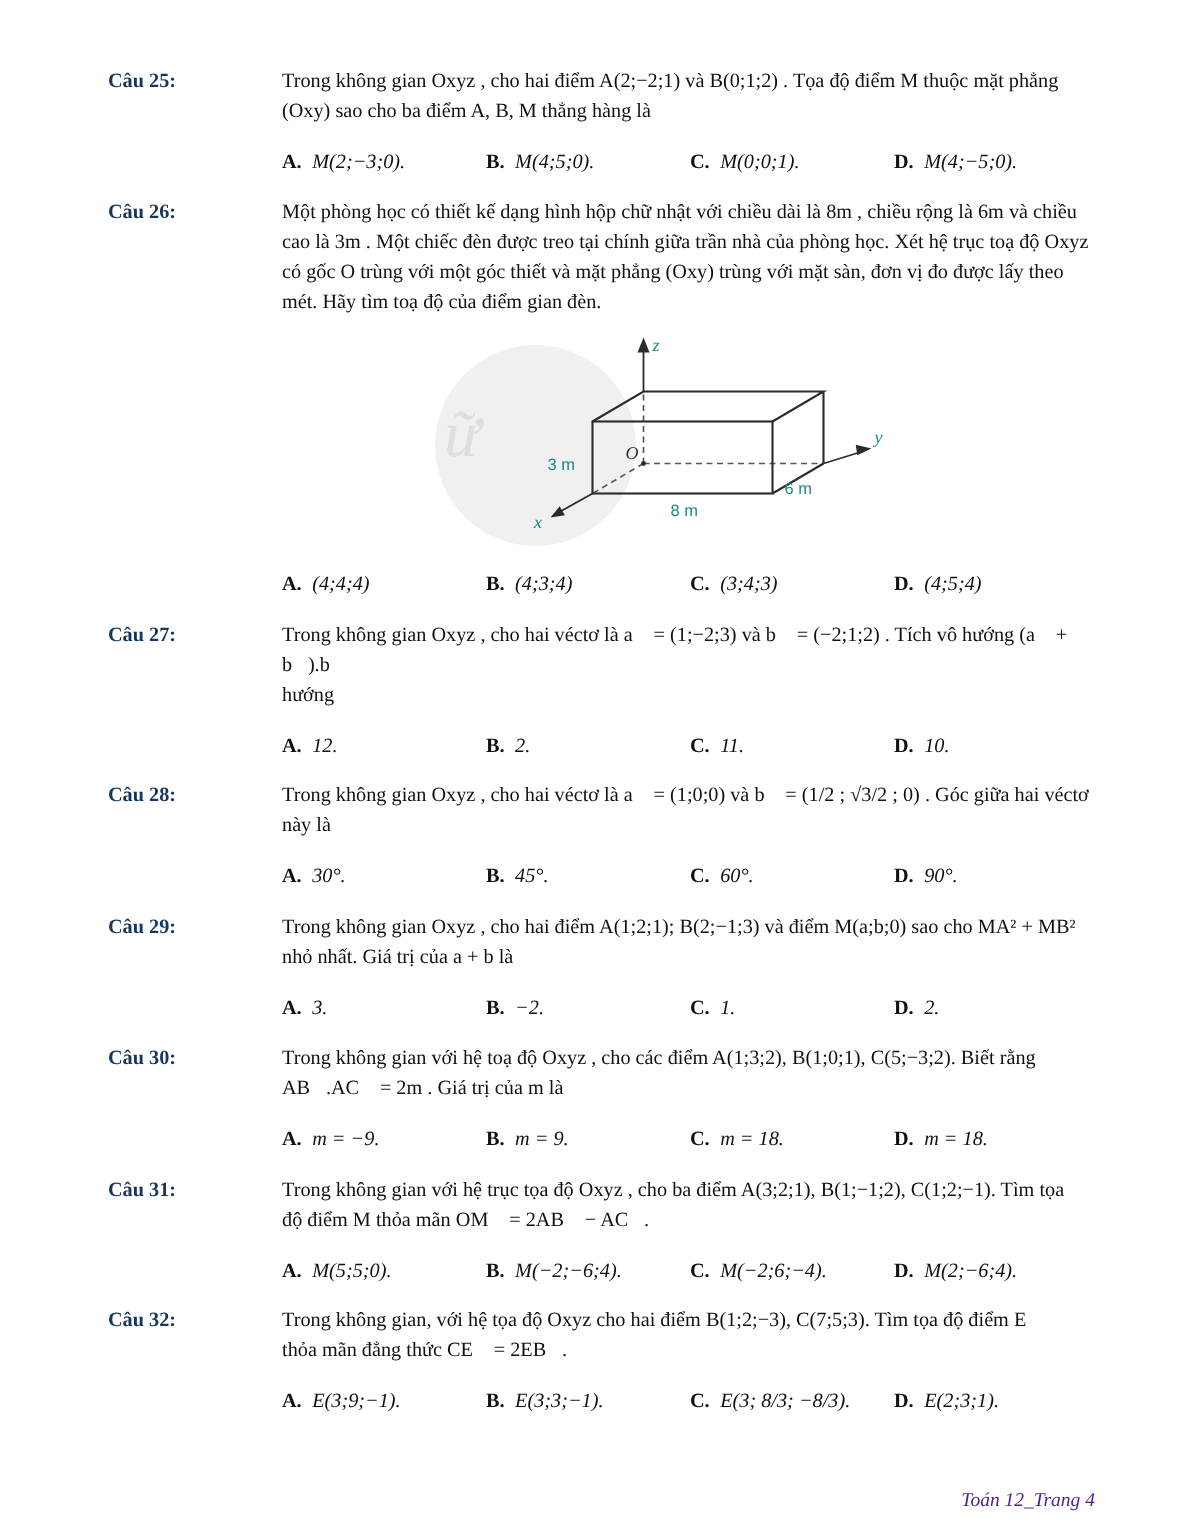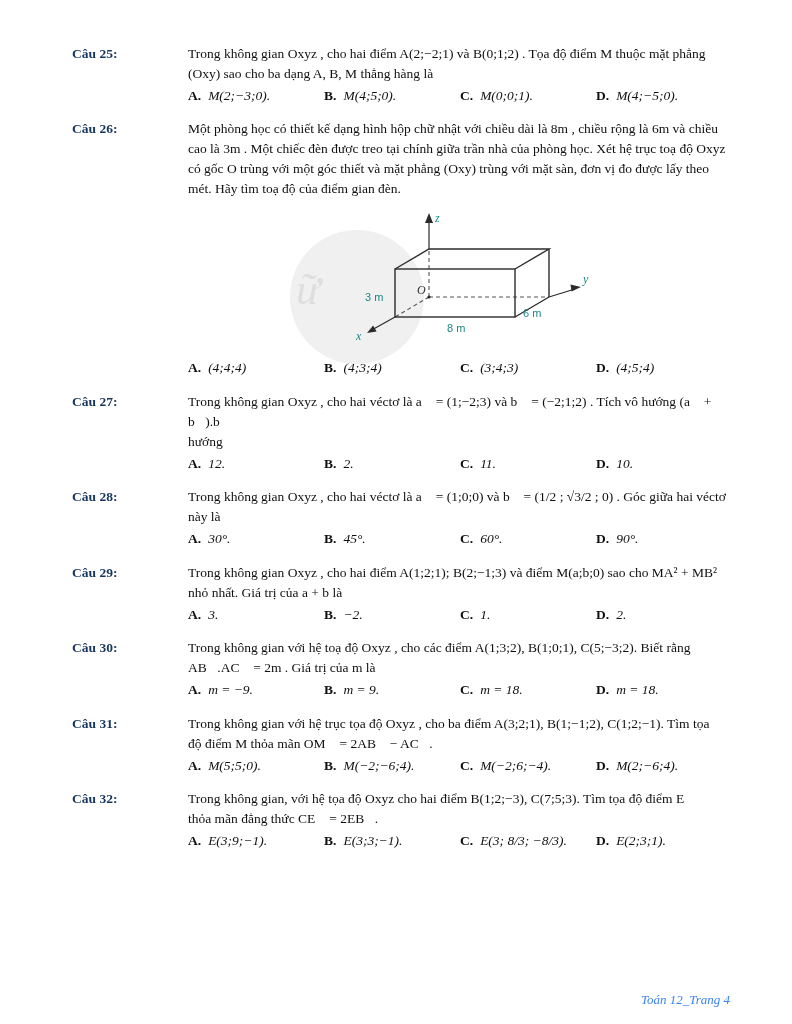--- a/index.html
+++ b/index.html
@@ -39,55 +39,55 @@
     flex: 0 0 68px;
     font-weight: bold;
     color: #17365d;
     line-height: 1.48;
   }
   .q-body { flex: 1; min-width: 0; }
   .q-text p { line-height: 1.48; }
   .options {
     display: grid;
     grid-template-columns: repeat(4, 1fr);
-    margin-top: 2px;
+    margin-top: 14px;
     line-height: 1.52;
   }
   .opt { white-space: nowrap; }
   .opt-letter { font-weight: bold; margin-right: 7px; font-style: normal; }
   .opt-text { font-style: italic; }
   .figure-wrap { display: flex; justify-content: center; margin: 6px 0 5px; }
   .room-figure { display: block; }
   .fig-axis-label { font-family: "Liberation Serif", serif; font-style: italic; font-size: 12px; fill: #1b8a85; }
   .fig-origin-label { font-family: "Liberation Serif", serif; font-style: italic; font-size: 12px; fill: #333333; }
   .fig-dim-label { font-family: "Liberation Sans", sans-serif; font-size: 11px; fill: #1b8a85; }
   .footer {
     position: absolute;
     right: 62px; bottom: 16px;
     font-style: italic;
-    color: #3b82f6;
+    color: #4c1d95;
     font-size: 13px;
   }
 </style>
 </head>
 <body>
 
 <div class="page">
 
   <div class="watermark-circle"></div>
   <div class="watermark-letter">ữ</div>
 
   <div class="content">
 
     <section class="question">
       <div class="q-label">Câu 25:</div>
       <div class="q-body">
         <div class="q-text">
             <p>Trong không gian Oxyz , cho hai điểm A(2;−2;1) và B(0;1;2) . Tọa độ điểm M thuộc mặt phẳng</p>
-            <p>(Oxy) sao cho ba dạng A, B, M thẳng hàng là</p>
+            <p>(Oxy) sao cho ba điểm A, B, M thẳng hàng là</p>
           </div>
         <div class="options">
           <span class="opt"><b class="opt-letter">A.</b><i class="opt-text">M(2;−3;0).</i></span>
           <span class="opt"><b class="opt-letter">B.</b><i class="opt-text">M(4;5;0).</i></span>
           <span class="opt"><b class="opt-letter">C.</b><i class="opt-text">M(0;0;1).</i></span>
           <span class="opt"><b class="opt-letter">D.</b><i class="opt-text">M(4;−5;0).</i></span>
         </div>
       </div>
     </section>
 

